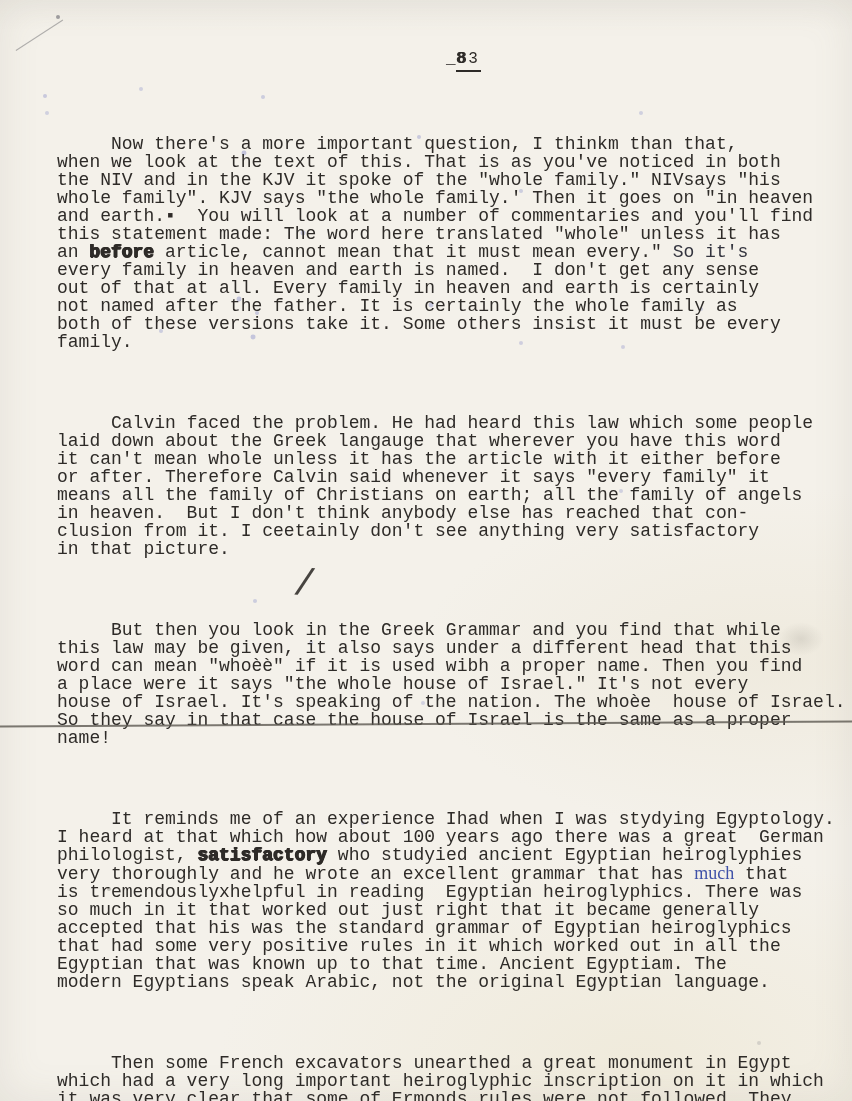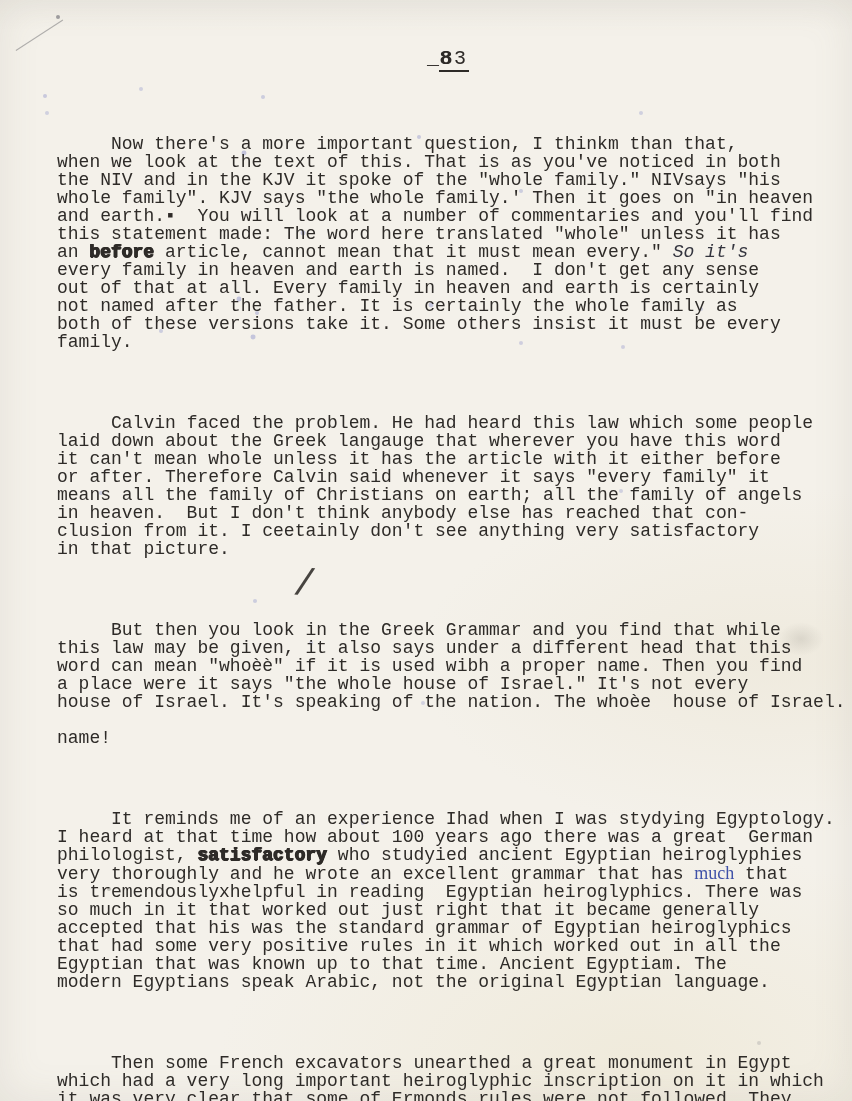--- a/index.html
+++ b/index.html
@@ -10,42 +10,42 @@
     overflow:hidden;
     background:
       radial-gradient(ellipse 600px 300px at 75% 96%, rgba(235,228,205,0.5), rgba(0,0,0,0) 70%),
       radial-gradient(ellipse 500px 250px at 90% 60%, rgba(230,222,200,0.35), rgba(0,0,0,0) 70%),
       linear-gradient(180deg,#efece5 0px,#f4f1ea 30px,#f4f1ea 100%);
     box-shadow: inset 0 0 40px rgba(120,115,100,0.12);
     font-family:"Liberation Mono","DejaVu Sans Mono",monospace;
     color:#2e2b28;
   }
   .pagenum{
-    position:absolute;left:427px;top:49px;
-    font-size:20px;line-height:20px;
+    position:absolute;left:446px;top:49px;
+    font-size:16px;line-height:20px;
     white-space:pre;
   }
   .pagenum .num{
     display:inline-block;
     border-bottom:2px solid #2e2b28;
     padding:0 1px 1px 1px;
     letter-spacing:2px;
   }
   .pagenum .num .first{ text-shadow:0.8px 0 0 currentColor, -0.8px 0 0 currentColor; }
   .body-text{
     position:absolute;left:57px;top:81px;width:812px;
     font-size:18px;line-height:18px;
     white-space:pre-wrap;
   }
   .body-text p{margin:0 0 9px 0;}
   .overstrike{
     font-weight:bold;
     text-shadow:0.7px 0 0 currentColor, -0.7px 0 0 currentColor, 0 0.5px 0 currentColor;
   }
-  .ital{font-style:italic;color:#33343e;}
+  .ital{color:#33343e;}
   .blue{color:#3f51a8;font-family:Liberation Serif, serif;}
   .uline{
     text-decoration:underline;
     text-decoration-thickness:1.6px;
     text-underline-offset:2.5px;
     text-decoration-color:#3a3732;
   }
   .creased{position:relative;}
   .creased::after{
     content:"";
@@ -137,25 +137,25 @@
 means all the family of Christians on earth; all the family of angels
 in heaven.  But I don't think anybody else has reached that con-
 clusion from it. I ceetainly don't see anything very satisfactory
 in that picture.</span></p>
 
     <p><span>     But then you look in the Greek Grammar and you find that while
 this law may be given, it also says under a different head that this
 word can mean "whoèè" if it is used wibh a proper name. Then you find
 a place were it says "the whole house of Israel." It's not every
 house of Israel. It's speaking of the nation. The whoèe  house of Israel.
-</span><span>
+</span><span class="creased">So they say in that case the house of Israel is the same as a proper</span><span>
 name!</span></p>
 
     <p><span>     It reminds me of an experience Ihad when I was stydying Egyptology.
-I heard at that time how about 100 years ago there was a great  German
+I heard at that which how about 100 years ago there was a great  German
 philologist, </span><span class="overstrike">satisfactory</span><span> who studyied ancient Egyptian heiroglyphies
 very thoroughly and he wrote an excellent grammar that has </span><span class="blue">much</span><span> that
 is tremendouslyxhelpful in reading  Egyptian heiroglyphics. There was
 so much in it that worked out just right that it became generally
 accepted that his was the standard grammar of Egyptian heiroglyphics
 that had some very positive rules in it which worked out in all the
 Egyptian that was known up to that time. Ancient Egyptiam. The
 modern Egyptians speak Arabic, not the original Egyptian language.</span></p>
 
     <p><span>     Then some French excavators unearthed a great monument in Egypt

